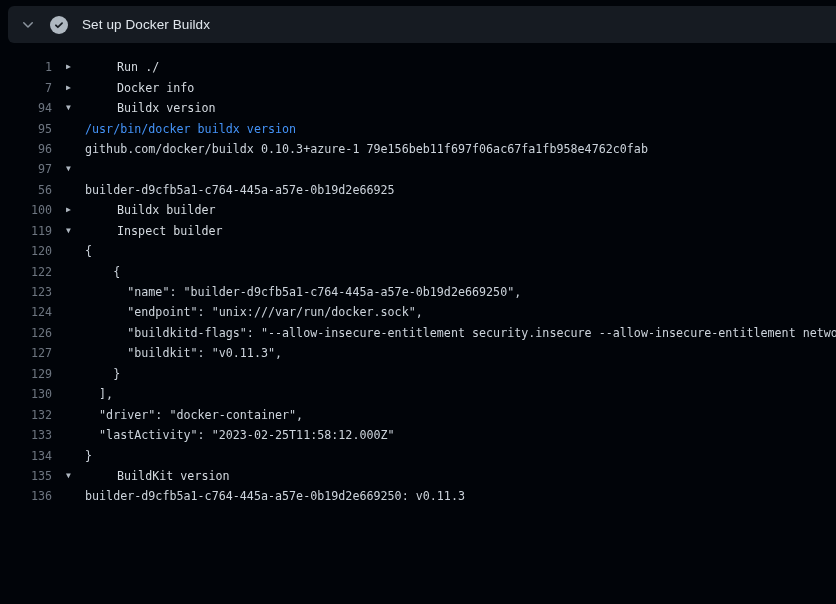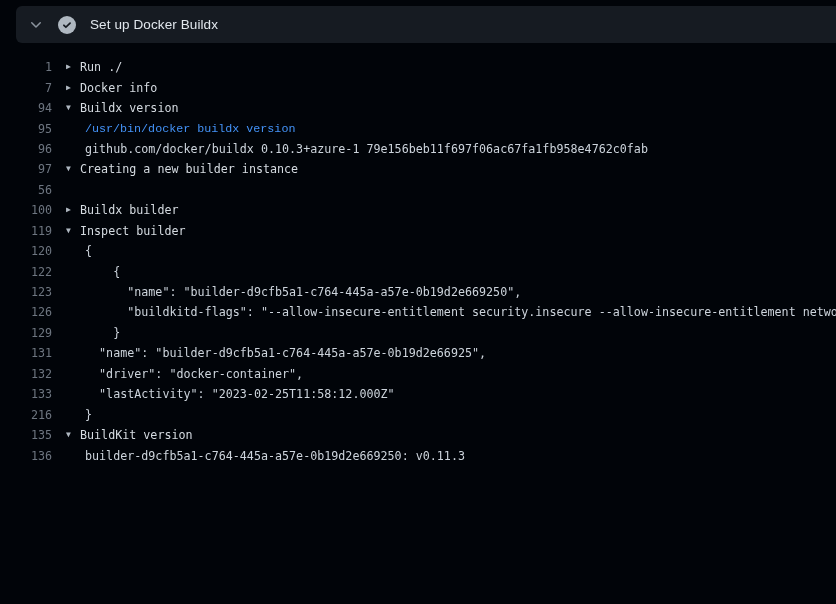--- a/index.html
+++ b/index.html
@@ -3,21 +3,21 @@
 <meta charset="utf-8">
 <style>
   html,body { margin:0; padding:0; }
   body {
     width:836px; height:604px; overflow:hidden;
     background:#010409;
     font-family:"Liberation Sans", sans-serif;
     position:relative;
   }
   .step-header {
-    position:absolute; top:6px; left:16px; right:0; height:37px;
+    position:absolute; top:6px; left:8px; right:0; height:37px;
     background:#161b22;
     border-radius:6px 0 0 6px;
     display:flex; align-items:center;
     cursor:pointer;
   }
   .chev {
     width:16px; height:16px; margin-left:12px;
     display:flex; align-items:center; justify-content:center;
     color:#8b949e; flex:none;
   }
@@ -47,23 +47,23 @@
     color:#6e7681;
   }
   .toggle {
     width:14px; flex:none;
     margin-left:14px;
     font-size:8px; line-height:1;
     color:#afb8c1;
   }
   .text { color:#cdd4dc; }
   .line.group { cursor:pointer; }
-  .line.group .text { color:#d5dbe1; }
+  .line.group .text { color:#d5dbe1;margin-left:37px; }
   .line.command .text, .line.output .text { padding-left:5px; }
-  .line.command .text { color:#4493f8;font-family:Liberation Mono, monospace; }
+  .line.command .text { color:#4493f8; }
 </style>
 </head>
 <body>
 
 <div class="step-header">
   <span class="chev">
     <svg width="16" height="16" viewBox="0 0 16 16" fill="currentColor" aria-hidden="true">
       <path d="M12.78 5.22a.749.749 0 0 1 0 1.06l-4.25 4.25a.749.749 0 0 1-1.06 0L3.22 6.28a.749.749 0 1 1 1.06-1.06L8 8.94l3.72-3.72a.749.749 0 0 1 1.06 0Z"></path>
     </svg>
   </span>
@@ -98,25 +98,25 @@
     <span class="text">/usr/bin/docker buildx version</span>
   </div>
     <div class="line output">
     <span class="num">96</span>
     <span class="toggle"></span>
     <span class="text">github.com/docker/buildx 0.10.3+azure-1 79e156beb11f697f06ac67fa1fb958e4762c0fab</span>
   </div>
     <div class="line group">
     <span class="num">97</span>
     <span class="toggle">▼</span>
-    <span class="text">Creating a new builder instance</span>
   </div>
     <div class="line output">
     <span class="num">56</span>
     <span class="toggle"></span>
+    <span class="text">builder-d9cfb5a1-c764-445a-a57e-0b19d2e66925</span>
   </div>
     <div class="line group">
     <span class="num">100</span>
     <span class="toggle">▶</span>
     <span class="text">Buildx builder</span>
   </div>
     <div class="line group">
     <span class="num">119</span>
     <span class="toggle">▼</span>
     <span class="text">Inspect builder</span>
@@ -130,46 +130,56 @@
     <span class="num">122</span>
     <span class="toggle"></span>
     <span class="text">    {</span>
   </div>
     <div class="line output">
     <span class="num">123</span>
     <span class="toggle"></span>
     <span class="text">      "name": "builder-d9cfb5a1-c764-445a-a57e-0b19d2e669250",</span>
   </div>
     <div class="line output">
+    <span class="num">124</span>
+    <span class="toggle"></span>
+    <span class="text">      "endpoint": "unix:///var/run/docker.sock",</span>
+  </div>
+    <div class="line output">
     <span class="num">126</span>
     <span class="toggle"></span>
     <span class="text">      "buildkitd-flags": "--allow-insecure-entitlement security.insecure --allow-insecure-entitlement network.host",</span>
+  </div>
+    <div class="line output">
+    <span class="num">127</span>
+    <span class="toggle"></span>
+    <span class="text">      "buildkit": "v0.11.3",</span>
   </div>
     <div class="line output">
     <span class="num">129</span>
     <span class="toggle"></span>
     <span class="text">    }</span>
   </div>
     <div class="line output">
-    <span class="num">131</span>
+    <span class="num">130</span>
     <span class="toggle"></span>
-    <span class="text">  "name": "builder-d9cfb5a1-c764-445a-a57e-0b19d2e66925",</span>
+    <span class="text">  ],</span>
   </div>
     <div class="line output">
     <span class="num">132</span>
     <span class="toggle"></span>
     <span class="text">  "driver": "docker-container",</span>
   </div>
     <div class="line output">
     <span class="num">133</span>
     <span class="toggle"></span>
     <span class="text">  "lastActivity": "2023-02-25T11:58:12.000Z"</span>
   </div>
     <div class="line output">
-    <span class="num">216</span>
+    <span class="num">134</span>
     <span class="toggle"></span>
     <span class="text">}</span>
   </div>
     <div class="line group">
     <span class="num">135</span>
     <span class="toggle">▼</span>
     <span class="text">BuildKit version</span>
   </div>
     <div class="line output">
     <span class="num">136</span>

